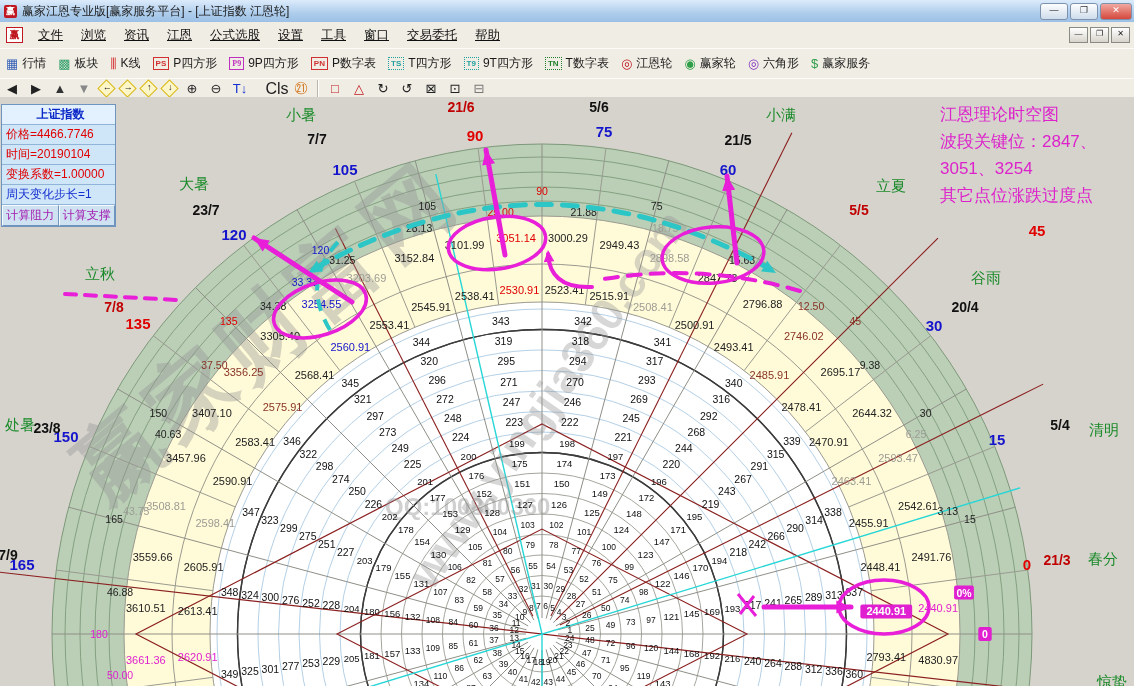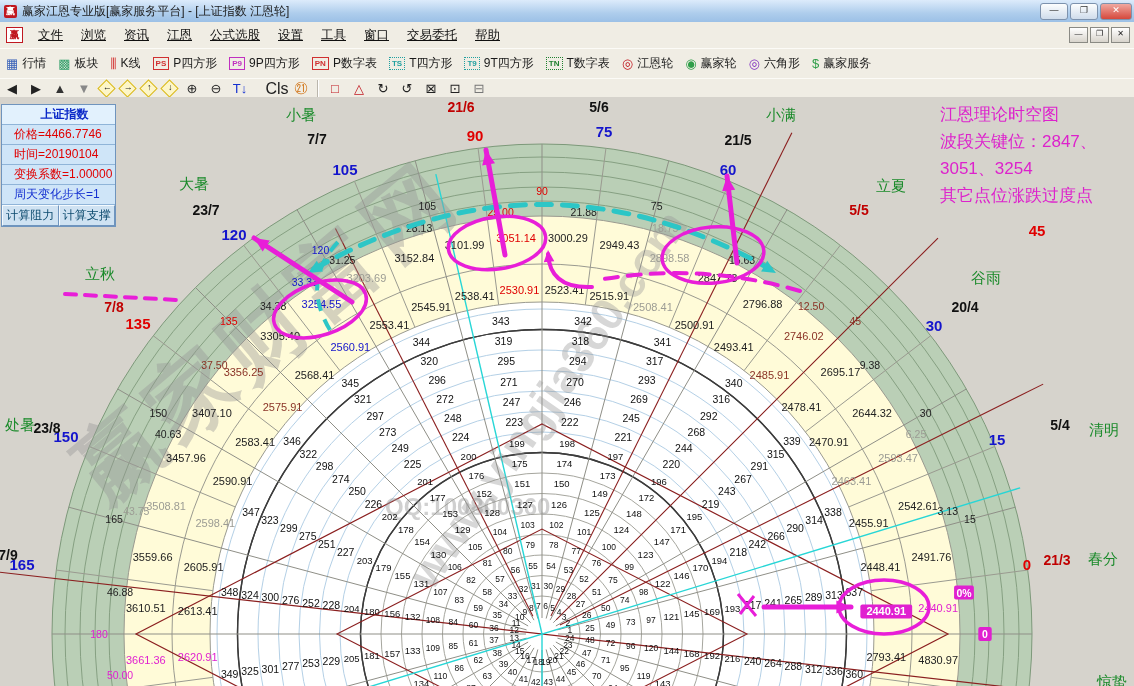--- a/index.html
+++ b/index.html
@@ -36,26 +36,26 @@
     background:#fdf6c8;position:relative;margin:0 4px;}
   .dia span{position:absolute;left:-1px;top:-2px;width:12px;height:12px;transform:rotate(-45deg);
     font-size:9px;line-height:13px;text-align:center;color:#222;}
   .tsep{width:1px;height:18px;background:#bab6ac;border-right:1px solid #fff;margin:0 4px;}
   
   #chart{position:absolute;left:0;top:97px;width:1134px;height:589px;background:#d6d3cc;}
   #wheel{position:absolute;left:0;top:0;}
   
   #panel{position:absolute;left:1px;top:104px;width:113px;border:1px solid #6f94bd;background:#cfe5f8;
     font-size:12px;z-index:5;}
-  .prow{height:19px;line-height:19px;border-bottom:1px solid #8fb4d8;padding-left:12px;white-space:nowrap;overflow:hidden;}
+  .prow{height:19px;line-height:19px;border-bottom:1px solid #8fb4d8;padding-left:4px;white-space:nowrap;overflow:hidden;}
   .prow.hdr{text-align:center;color:#0a28c8;background:#e2f1fd;font-weight:bold;}
   .prow.red{color:#e00000;}
   .prow.blue{color:#1430d0;}
   .pbtns{display:flex;}
-  .pbtn{flex:1;height:19px;line-height:19px;text-align:center;color:#0c4a6e;background:#cfe2f2;
+  .pbtn{flex:1;height:19px;line-height:19px;text-align:center;color:#a21caf;background:#cfe2f2;
     border:1px solid;border-color:#f4fafe #6f94bd #6f94bd #f4fafe;}
   
   #gann-note{position:absolute;left:940px;top:101px;width:218px;color:#dd22cc;font-size:17px;
     line-height:27px;z-index:4;}
 </style>
 </head>
 <body>
 
 <div id="app">
 
@@ -90,21 +90,21 @@
       </span>
       <span class="tbtn">
         <span class="gicon" style="color: rgb(208, 32, 32);">⫼</span>
         <span>K线</span>
       </span>
       <span class="tbtn">
         <span class="licon" style="color: rgb(208, 48, 48);">PS</span>
         <span>P四方形</span>
       </span>
       <span class="tbtn">
-        <span class="licon" style="color: rgb(192, 48, 192);">P9</span>
+        <span class="licon" style="color: rgb(192, 48, 192); font-family: Liberation Serif, serif;">P9</span>
         <span>9P四方形</span>
       </span>
       <span class="tbtn">
         <span class="licon" style="color: rgb(208, 48, 48);">PN</span>
         <span>P数字表</span>
       </span>
       <span class="tbtn">
         <span class="licon dash" style="color: rgb(32, 160, 160);">TS</span>
         <span>T四方形</span>
       </span>

